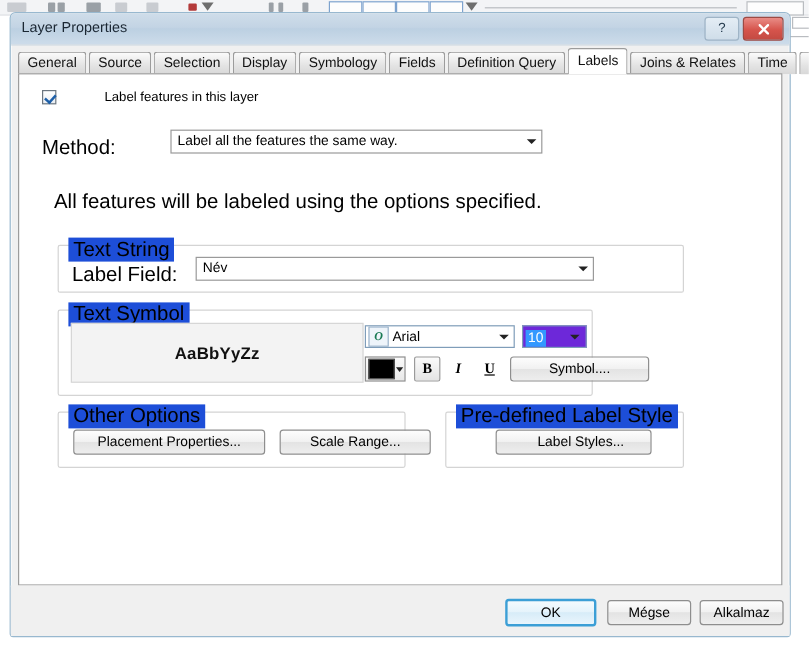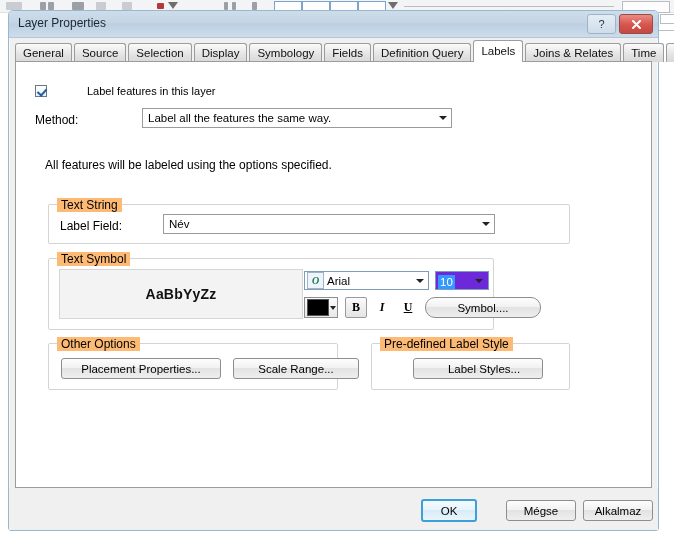--- a/index.html
+++ b/index.html
@@ -185,21 +185,21 @@
     right: 0;
     bottom: 0;
     height: 41px;
     background: #f0f0f0;
     border-top: 1px solid #f0f0f0;
   }
 
   
   .row-label {
     position: absolute;
-    font-size: 12px;
+    font-size: 17px;
     color: #000;
     white-space: nowrap;
   }
 
   .chk-wrap {
     position: absolute;
     display: flex;
     align-items: center;
     gap: 6px;
   }
@@ -278,23 +278,23 @@
   .group {
     position: absolute;
     box-sizing: border-box;
     border: 1px solid #d4d4d4;
     border-radius: 2px;
   }
   .group > .glegend {
     position: absolute;
     top: -7px;
     left: 8px;
-    background: #fdba74;
+    background: #1d4ed8;
     padding: 0 4px;
-    font-size: 12px;
+    font-size: 17px;
     color: #000;
     white-space: nowrap;
   }
 
   
   .preview {
     position: absolute;
     box-sizing: border-box;
     border: 1px solid #d6d6d6;
     background: #f3f3f3;
@@ -489,21 +489,21 @@
     <div class="tab">Fields</div>
     <div class="tab">Definition Query</div>
     <div class="tab active">Labels</div>
     <div class="tab">Joins &amp; Relates</div>
     <div class="tab">Time</div>
     <div class="tab">HTML Popup</div>
   </div>
 
   <div class="panel">
 
-    <div class="chk-wrap" style="left:19px; top:23px;gap:40px;">
+    <div class="chk-wrap" style="left:19px; top:13px;gap:40px;">
       <span class="chk"></span>
       <span>Label features in this layer</span>
     </div>
 
     <div class="row-label" style="left:19px; top:51px;">Method:</div>
     <div class="combo" style="left:126px; top:46px; width:310px;">
       <span class="ctext">Label all the features the same way.</span>
       <span class="carrow">
           <i></i>
         </span>
@@ -548,35 +548,35 @@
         <span class="swatch"></span>
         <span class="cdrop">
             <i></i>
           </span>
       </div>
 
       <div class="stylebtn b pressed" style="left:296px; top:38px;">B</div>
       <div class="stylebtn i" style="left:322px; top:38px;">I</div>
       <div class="stylebtn u" style="left:348px; top:38px;">U</div>
 
-      <div class="btn" style="left:376px; top:38px; width:116px;border-radius:10px;">Symbol....</div>
+      <div class="btn" style="left:376px; top:38px; width:116px;">Symbol....</div>
     </div>
 
     <div class="group" style="left:32px; top:281px; width:290px; height:47px;">
       <span class="glegend">Other Options</span>
       <div class="btn" style="left:12px; top:14px; width:160px;">Placement Properties...</div>
       <div class="btn" style="left:184px; top:14px; width:126px;">Scale Range...</div>
     </div>
 
     <div class="group" style="left:355px; top:281px; width:199px; height:47px;">
       <span class="glegend">Pre-defined Label Style</span>
       <div class="btn" style="left:41px; top:14px; width:130px;padding-left:12px;">Label Styles...</div>
     </div>
 
   </div>
 
   <div class="footer">
-    <div class="btn default" style="left:412px; top:10px; width:56px; height:23px;">OK</div>
+    <div class="btn default" style="left:412px; top:10px; width:76px; height:23px;">OK</div>
     <div class="btn" style="left:497px; top:11px; width:70px;">Mégse</div>
     <div class="btn" style="left:574px; top:11px; width:70px;">Alkalmaz</div>
   </div>
 
 </div>
 
 </body></html>

